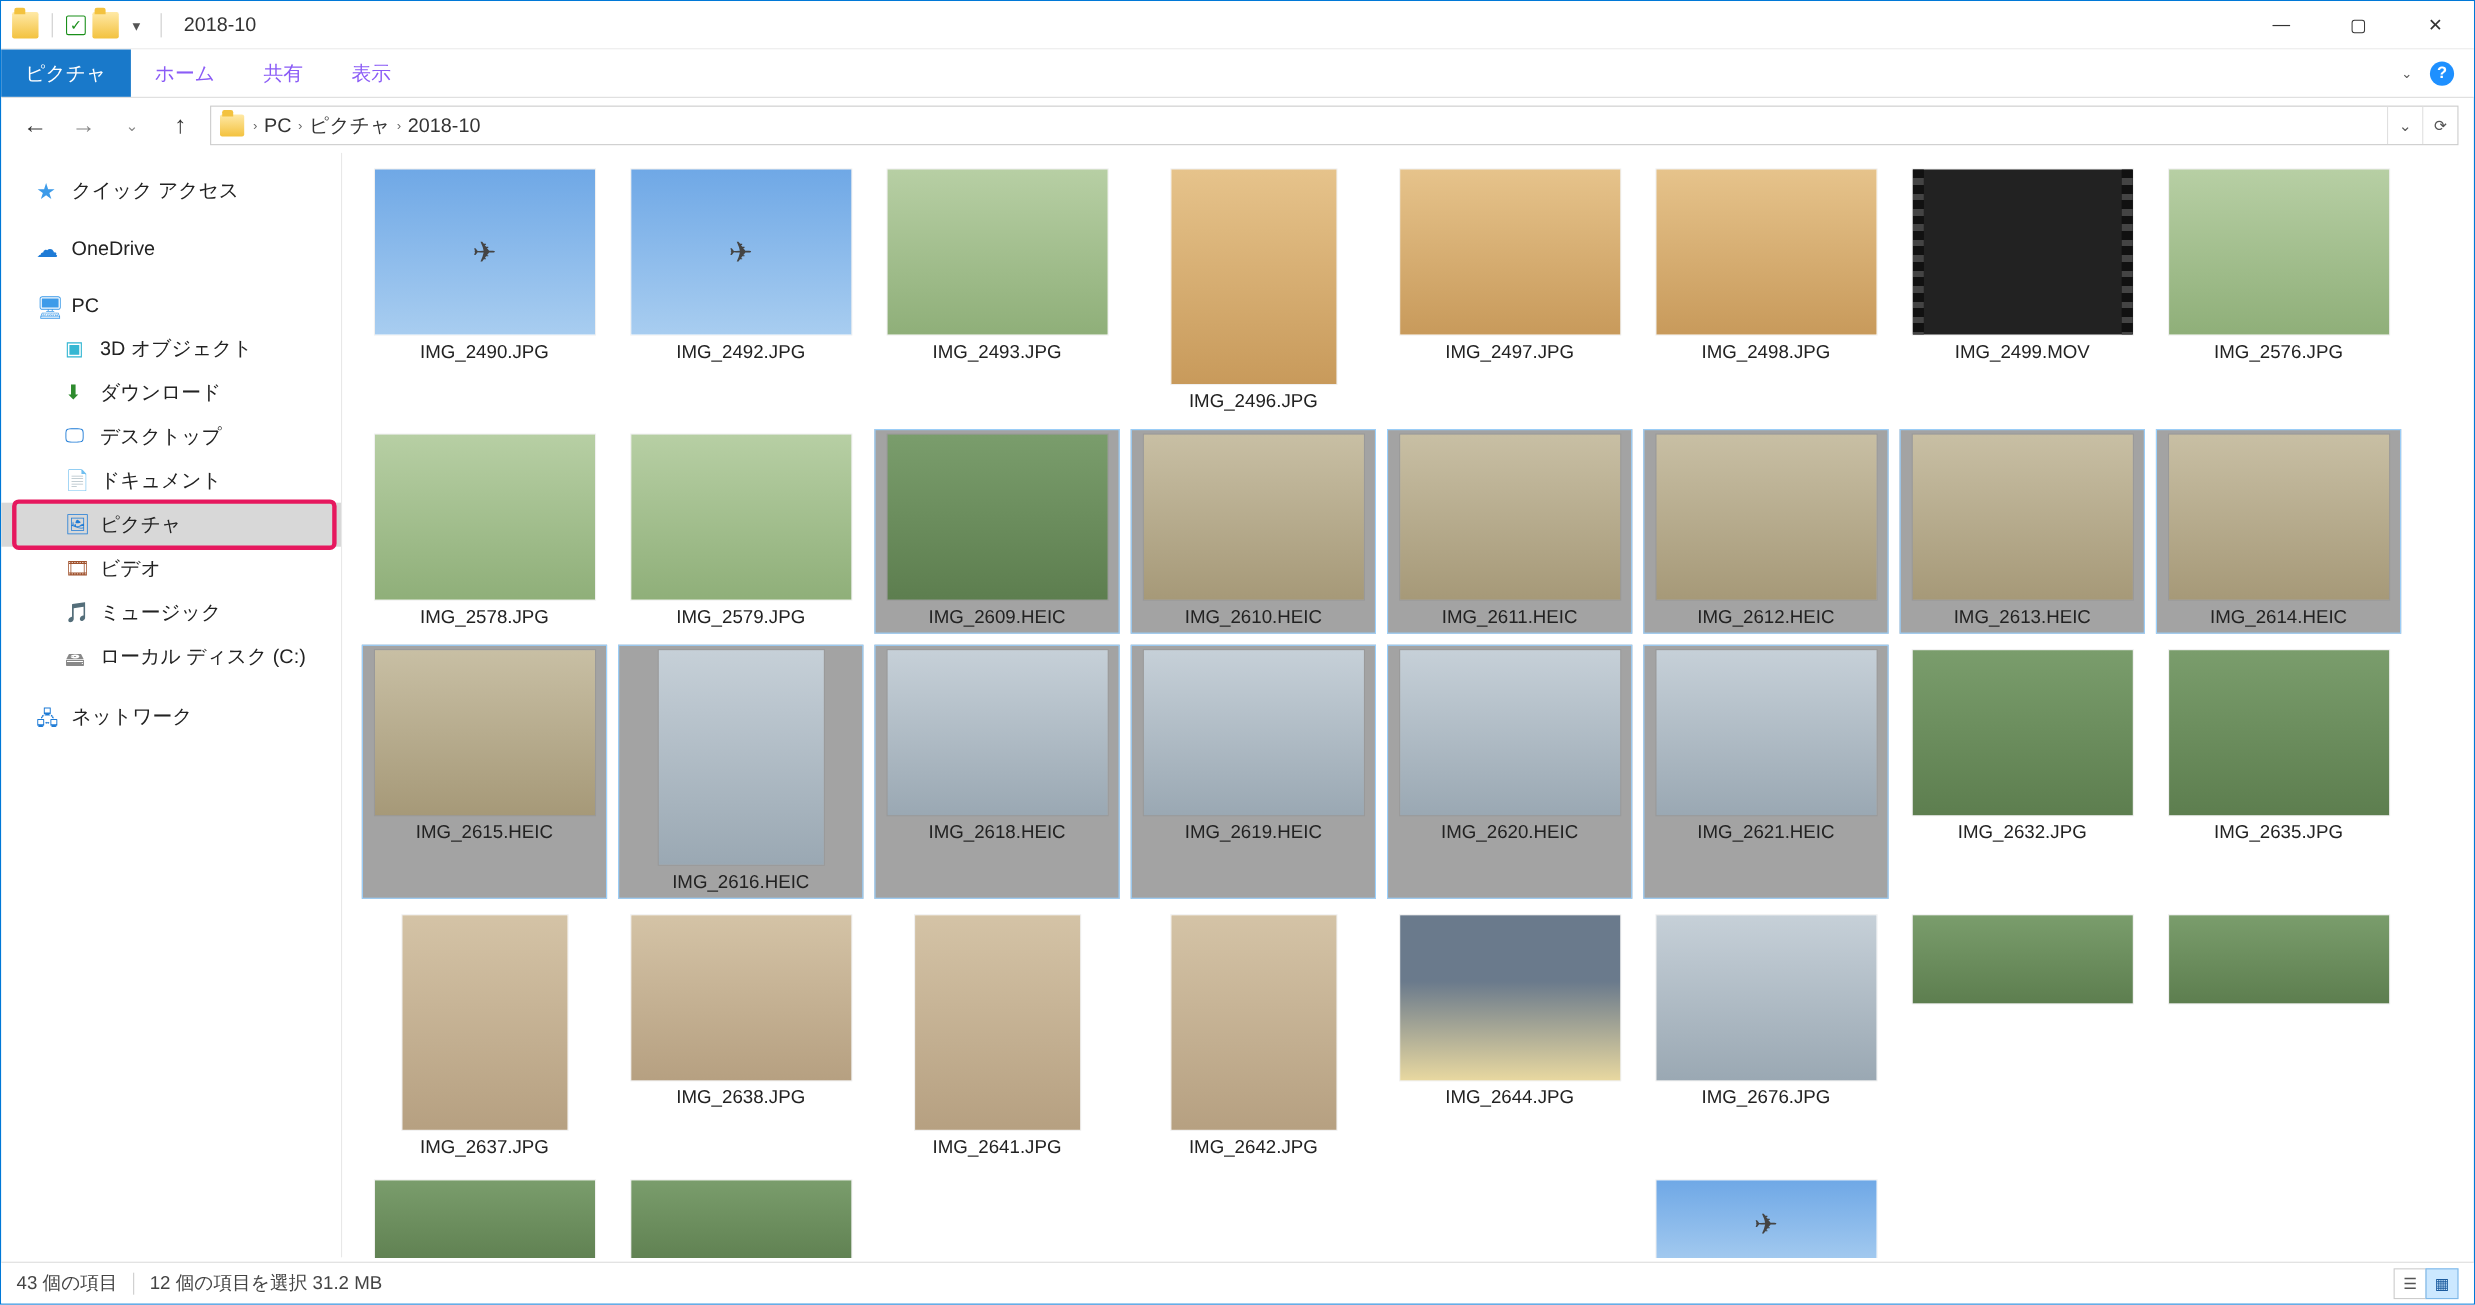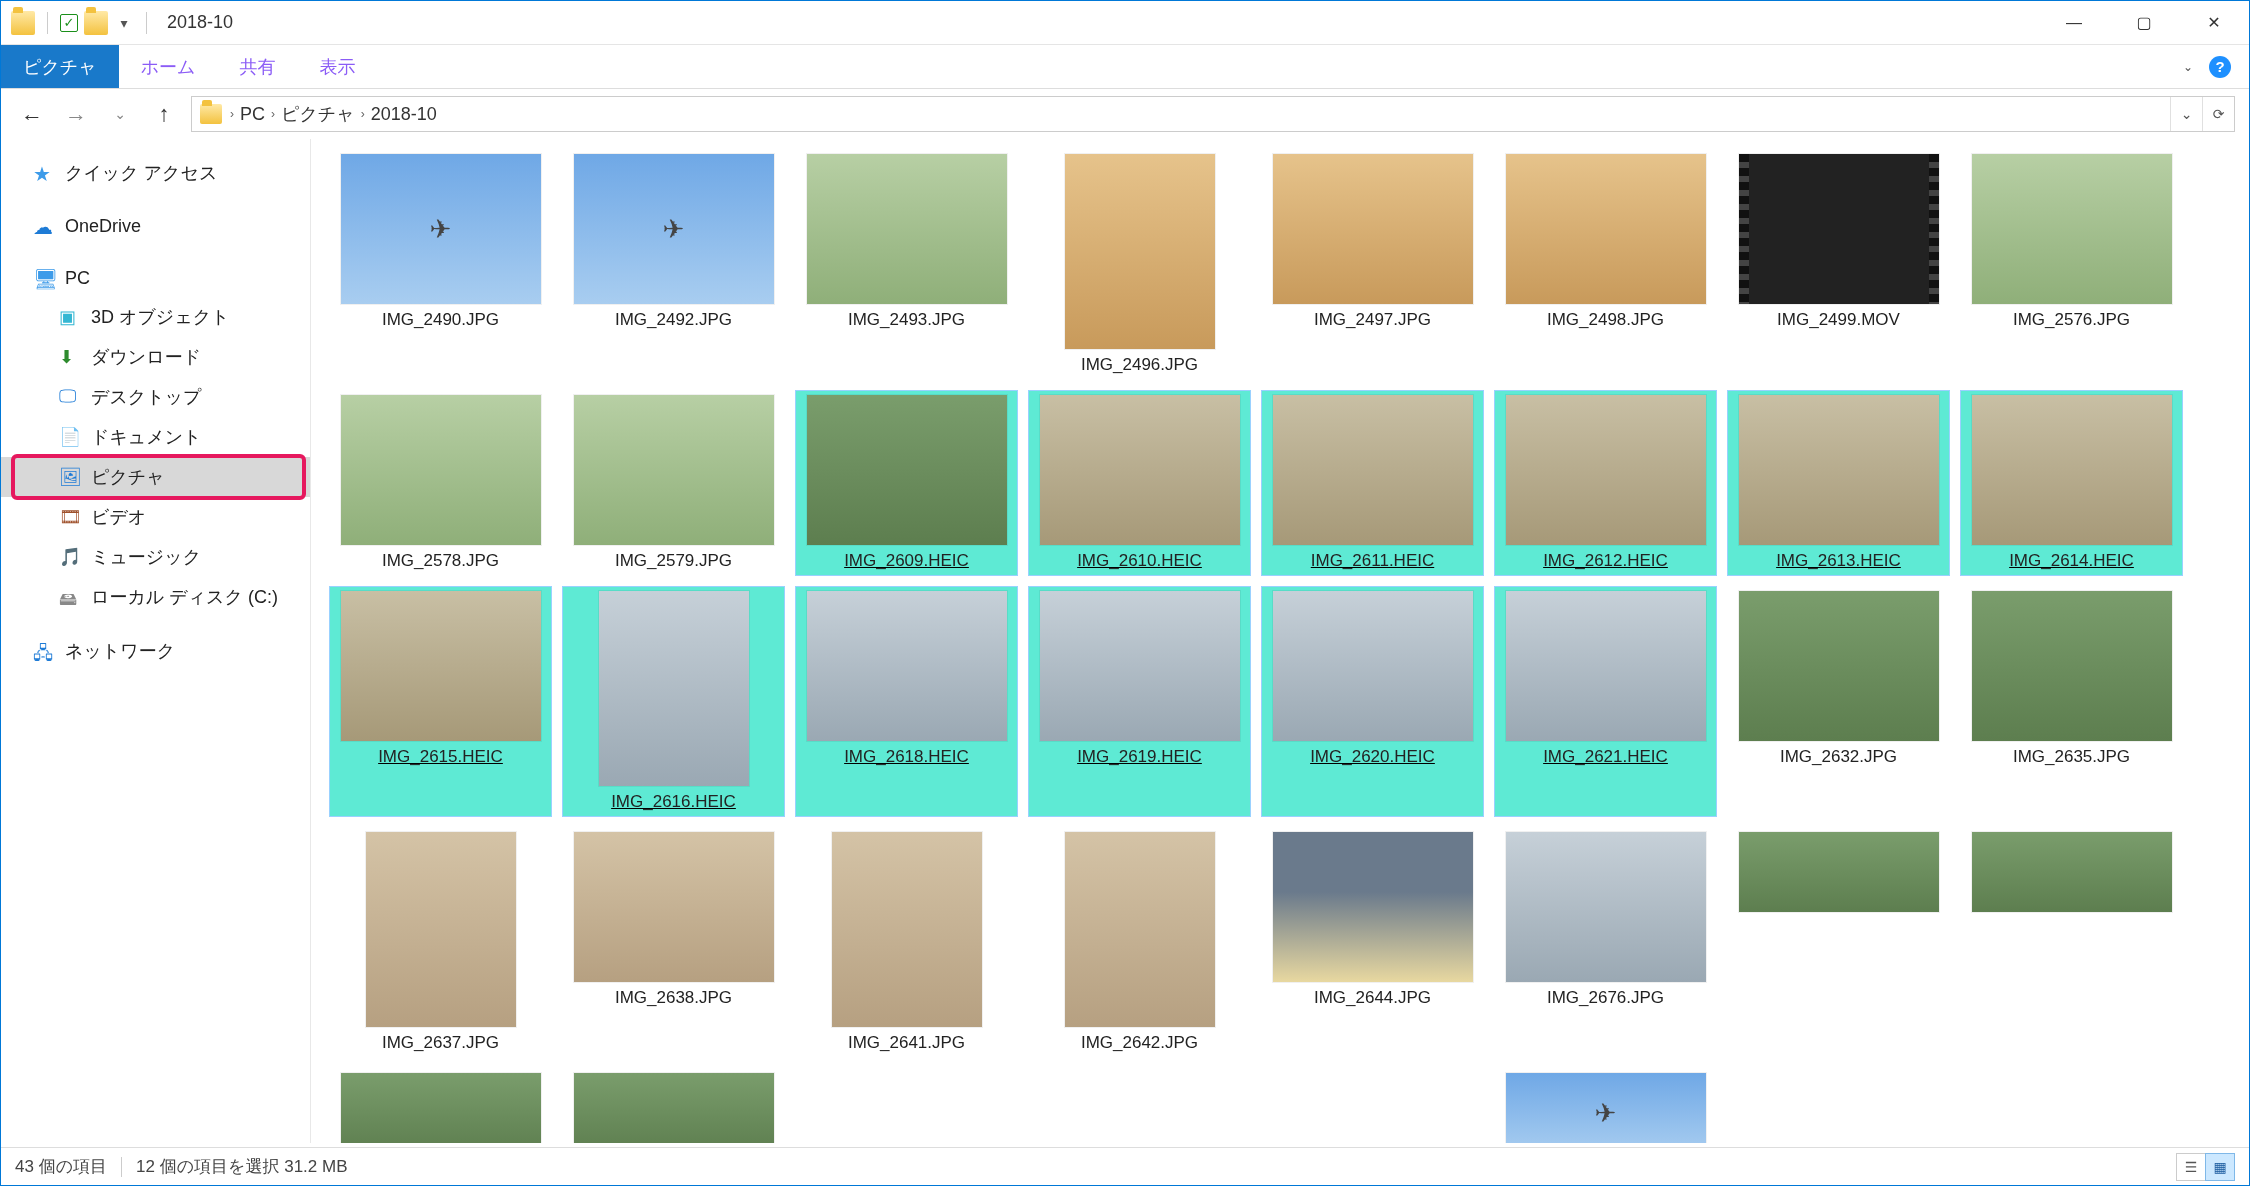--- a/index.html
+++ b/index.html
@@ -59,21 +59,21 @@
 .ico-pic { color:#1e7bd6; font-size:18px; }
 .ico-vid { color:#a0522d; font-size:18px; }
 .ico-mus { color:#1e7bd6; font-size:18px; }
 .ico-disk { color:#888; font-size:18px; }
 .ico-net { color:#1e7bd6; font-size:18px; }
 
 
 .content { flex:1; position:relative; overflow-y:scroll; padding:10px 8px 0 18px; }
 .grid { display:flex; flex-wrap:wrap; gap:10px 10px; align-content:flex-start; }
 .item { width:223px; text-align:center; padding:4px; border:1px solid transparent; }
-.item.selected { background:#5eead4; border-color:#99d1ff;text-decoration:underline; }
+.item.selected { background:#a3a3a3; border-color:#99d1ff; }
 .thumb { width:200px; height:150px; margin:0 auto 6px; background:#e8e8e8; display:flex; align-items:center; justify-content:center; position:relative; overflow:hidden; box-shadow:0 0 0 1px rgba(0,0,0,.06); }
 .thumb.tall { height:195px; width:150px; }
 .thumb.clip { height:80px; }
 .fname { font-size:17px; color:#222; white-space:nowrap; overflow:hidden; text-overflow:ellipsis; }
 .annotated-underline { position:relative; }
 .annotated-underline:after { content:""; position:absolute; left:10px; right:10px; bottom:-6px; height:5px; background:#e6185e; border-radius:3px; }
 
 .sky { background:linear-gradient(#6fa8e6,#a8cdf0); }
 .sky:before { content:"✈"; position:absolute; font-size:26px; color:#444; }
 .park { background:linear-gradient(#b7cfa4,#8faf79); }

